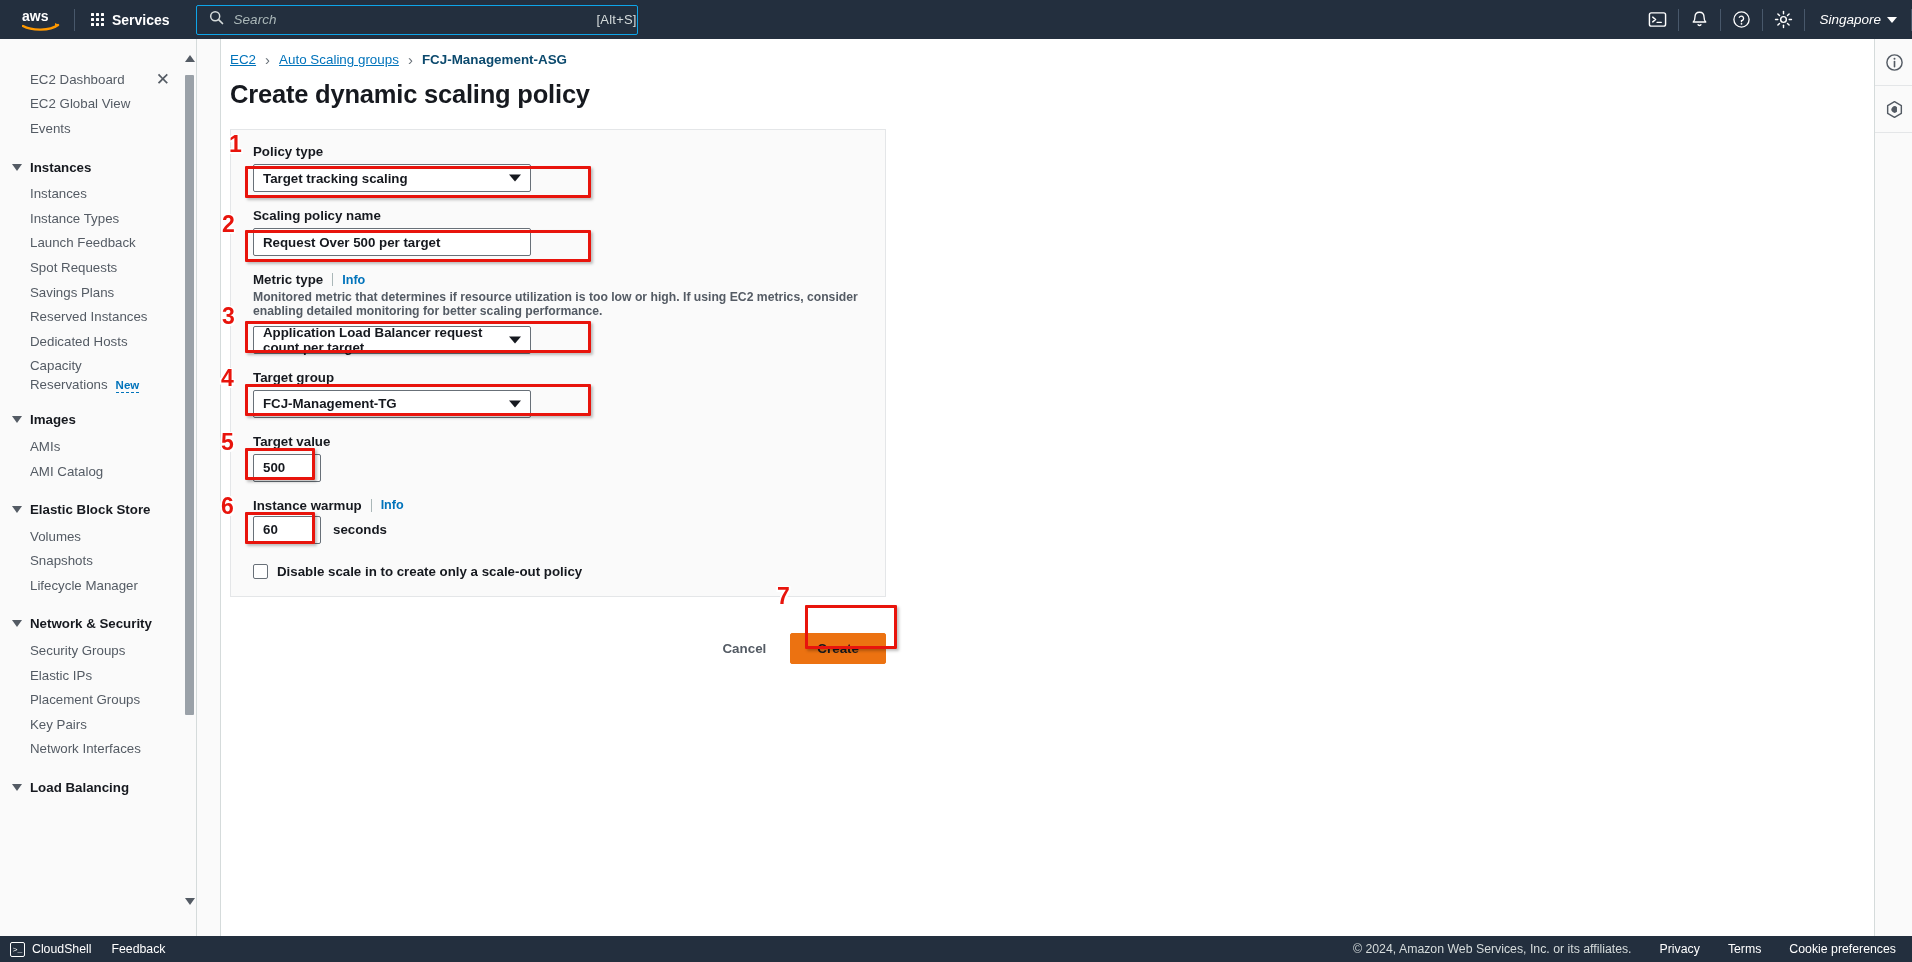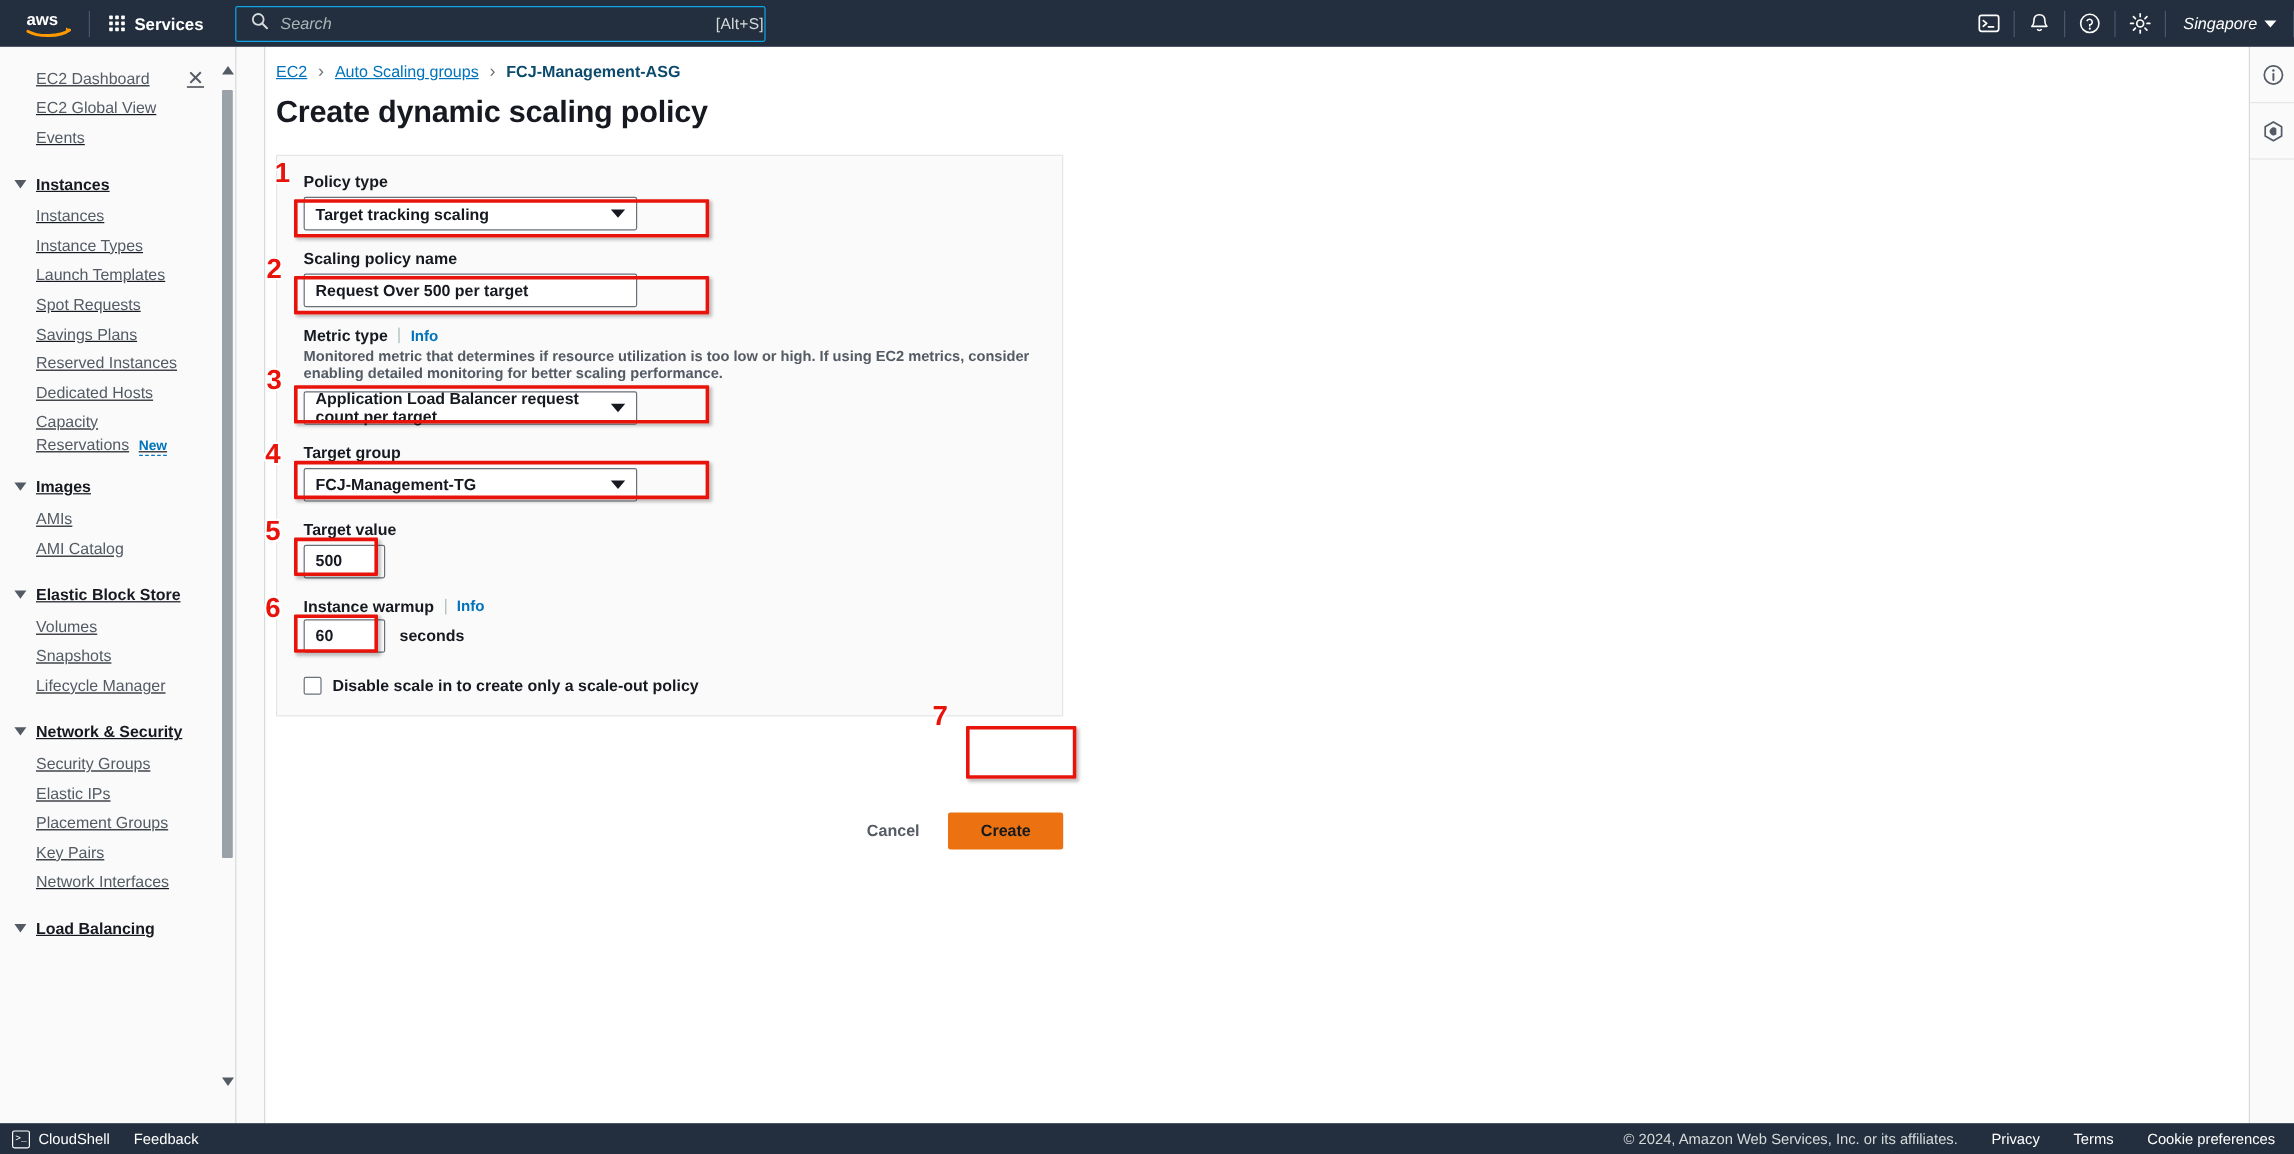--- a/index.html
+++ b/index.html
@@ -71,21 +71,21 @@
   }
 
   
   .sidebar {
     position:absolute; top:39px; left:0;
     width: 221px; height: 924px;
     background: #fafafa;
     border-right: 1px solid #d5dbdb;
     overflow: hidden;
   }
-  .side-scroll { padding-top: 14px; text-decoration: underline; }
+  .side-scroll { padding-top: 28px; }
   .side-row {
     display:flex; align-items:center;
     height: 24.6px;
     font-size: 13.3px;
     color: #545b64;
     padding-left: 30px;
     cursor: pointer;
     white-space: nowrap;
   }
   .side-row.group {
@@ -194,21 +194,21 @@
   .secs { font-size:13.3px; color:#16191f; }
   .cbrow { display:flex; align-items:center; gap:9px; margin-top:20px; }
   .cbox {
     width:15px;height:15px;border:1px solid #687078;border-radius:2px;background:#fff;
     cursor:pointer; flex:0 0 auto;
   }
   .cblabel { font-size:13.3px; color:#16191f; cursor:pointer; }
 
   .actions {
     position:absolute; top: 594px; left: 8px; width: 656px;
-    display:flex; align-items:center; justify-content:flex-end; gap:20px;margin-top:44px;
+    display:flex; align-items:center; justify-content:flex-end; gap:20px;
   }
   .btn-cancel {
     font-size:13.4px; color:#545b64; font-weight:700; cursor:pointer;
     padding: 6px 4px; background:transparent; border:0;
     font-family:"Liberation Sans", sans-serif;
   }
   .btn-create {
     background:#ec7211; border:1px solid #ec7211; color:#16191f;
     font-weight:700; font-size:13.4px; border-radius:2px;
     padding: 7px 26px; cursor:pointer;
@@ -357,21 +357,21 @@
       <span class="tri"></span>
       <span>Instances</span>
     </div>
     <div class="side-row">
       <span>Instances</span>
     </div>
     <div class="side-row">
       <span>Instance Types</span>
     </div>
     <div class="side-row">
-      <span>Launch Templates</span>
+      <span>Launch Feedback</span>
     </div>
     <div class="side-row">
       <span>Spot Requests</span>
     </div>
     <div class="side-row">
       <span>Savings Plans</span>
     </div>
     <div class="side-row">
       <span>Reserved Instances</span>
     </div>

